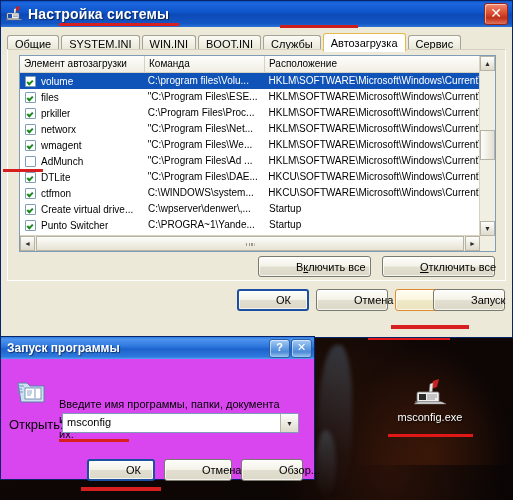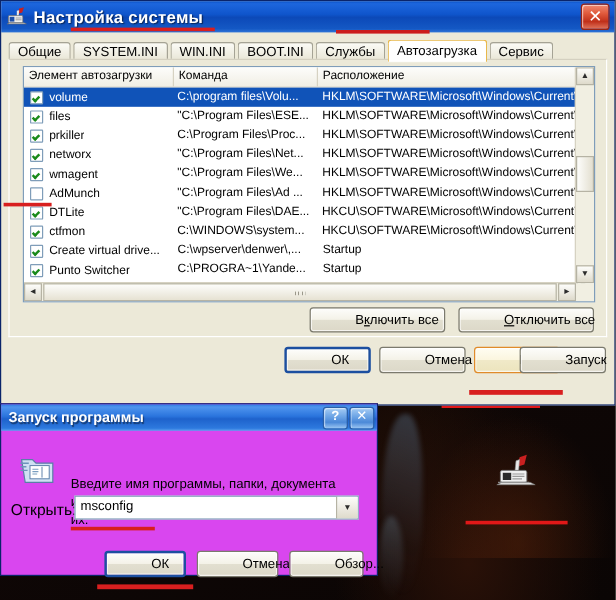--- a/index.html
+++ b/index.html
@@ -313,20 +313,21 @@
     <svg width="34" height="30" viewBox="0 0 34 30" xmlns="http://www.w3.org/2000/svg">
       <path d="M20 3 L26 1 L24 9 L18 11 Z" fill="#c92020"></path>
       <path d="M17 6 L20 5 L19 16 L16 16 Z" fill="#e8e8e8" stroke="#8a8a8a" stroke-width=".5"></path>
       <rect x="4" y="14" width="22" height="10" rx="1.5" fill="#efefef" stroke="#7a7a7a" stroke-width=".8"></rect>
       <rect x="6" y="16" width="7" height="6" fill="#2a2a2a"></rect>
       <path d="M14 17 h10 M14 19 h10 M14 21 h8" stroke="#9a9a9a" stroke-width="1"></path>
       <path d="M2 24 h26" stroke="#8a8a8a" stroke-width="1.2"></path>
       <path d="M1 26 l4 -2 h24 l4 2 z" fill="#dcdcdc" stroke="#7a7a7a" stroke-width=".5"></path>
     </svg>
   </div>
+  <div id="shortcut-label">msconfig.exe</div>
 </div>
 <div id="shortcut-underline"></div>
 <div id="top-right-underline"></div>
 
 <div id="msconfig-window">
 
   <div id="msconfig-titlebar">
     <div id="msconfig-icon">
       <svg width="18" height="18" viewBox="0 0 18 18" xmlns="http://www.w3.org/2000/svg">
         <path d="M11 2 L15 1 L13.5 5.5 L10 6.5 Z" fill="#c92020"></path>

